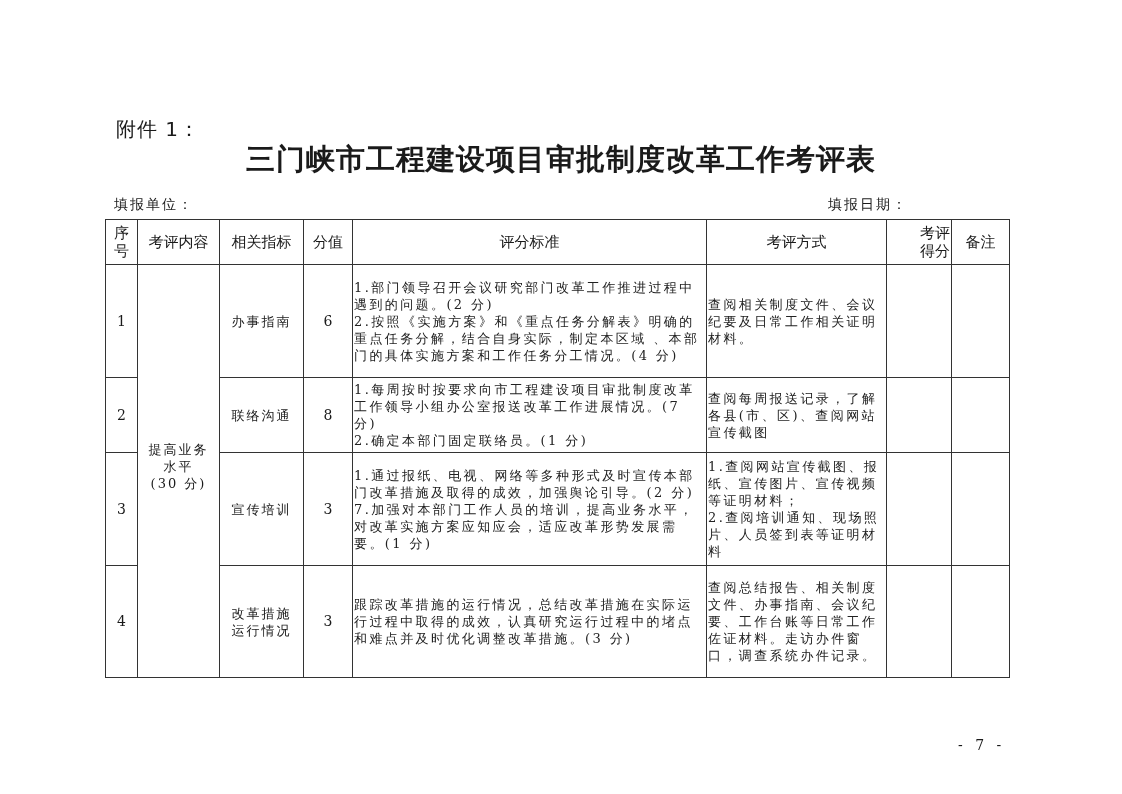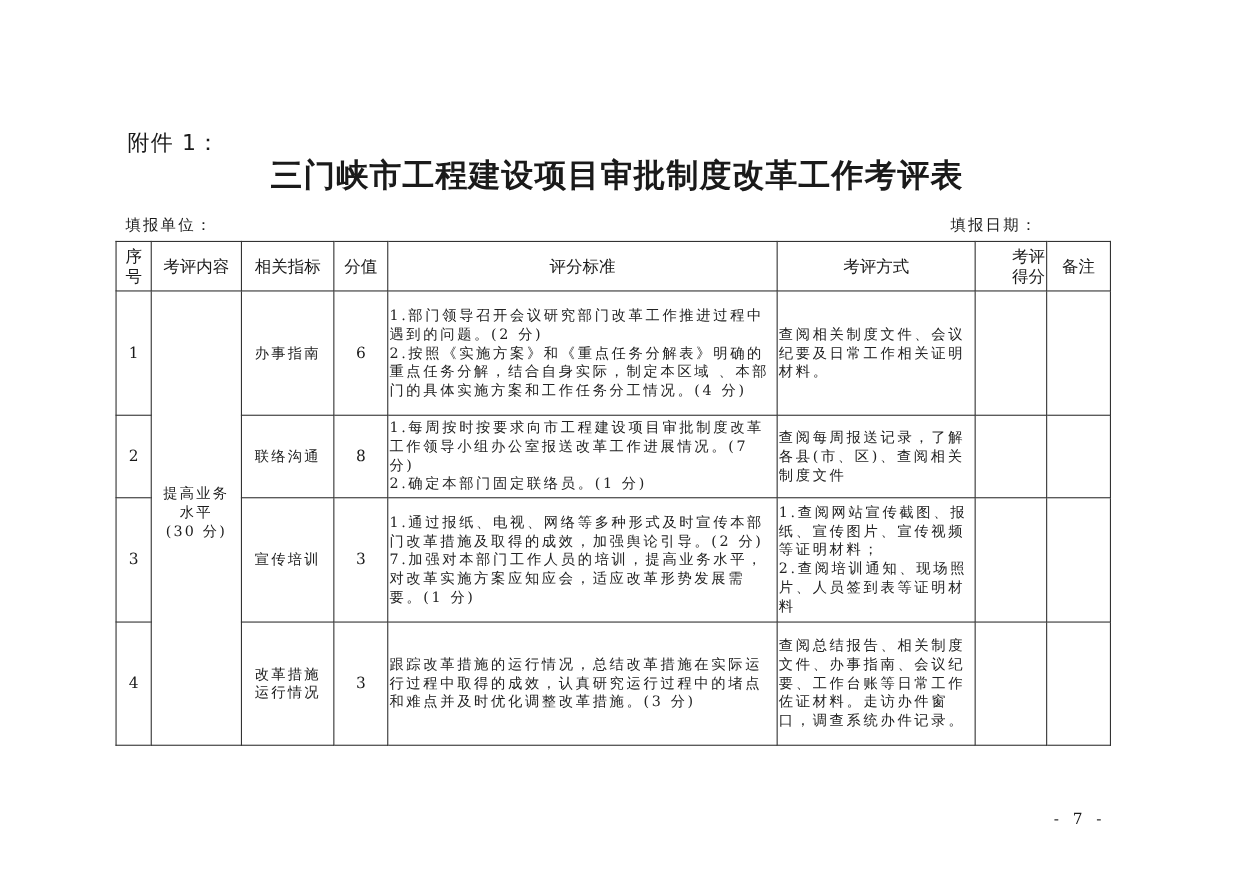--- a/index.html
+++ b/index.html
@@ -2,21 +2,21 @@
 <html><head>
 <meta charset="utf-8">
 <style>
   html, body { margin: 0; padding: 0; background: #ffffff; }
   body { width: 1122px; height: 794px; position: relative; overflow: hidden; color: #1a1a1a;
          font-family: "DejaVu Sans", sans-serif; }
   .attach { position: absolute; left: 116px; top: 116px; font-size: 20px; letter-spacing: 1px; }
   .title { position: absolute; left: 0; width: 1122px; top: 140px; text-align: center;
            font-family: "DejaVu Serif", serif; font-weight: bold; font-size: 29px; letter-spacing: 1px; box-sizing: border-box; }
   .fill-unit { position: absolute; left: 114px; top: 196px; font-size: 14px; letter-spacing: 2px; }
-  .fill-date { position: absolute; left: 828px; top: 196px; font-size: 14px; letter-spacing: 2px; margin-left: 36px; }
+  .fill-date { position: absolute; left: 828px; top: 196px; font-size: 14px; letter-spacing: 2px; }
   table { position: absolute; left: 105px; top: 219px; border-collapse: collapse; table-layout: fixed; }
   td, th { border: 1.5px solid #333; padding: 0; vertical-align: middle; text-align: center;
            font-weight: normal; }
   th { font-size: 15px; line-height: 18px; height: 44px; }
   td { font-family: "DejaVu Serif", serif; font-size: 13px; letter-spacing: 2px; line-height: 17px; }
   td.std, td.method { text-align: left; padding: 2px 1px; letter-spacing: 2.4px; color: #222; }
   .num { font-size: 14px; letter-spacing: 0; }
   .cat { vertical-align: middle; padding-bottom: 10px; }
   .page { position: absolute; left: 958px; top: 737px; font-size: 14px; letter-spacing: 4px; font-family: "DejaVu Serif", serif; }
   .line { display: block; }
@@ -73,21 +73,21 @@
 
   <tr style="height:75px">
     <td class="num">2</td>
     <td>联络沟通</td>
     <td class="num">8</td>
     <td class="std">
       <span class="line">1.每周按时按要求向市工程建设项目审批制度改革工作领导小组办公室报送改革工作进展情况。(7 分)</span>
       <span class="line">2.确定本部门固定联络员。(1 分)</span>
     </td>
     <td class="method">
-      <span class="line">查阅每周报送记录，了解各县(市、区)、查阅相关制度文件</span>
+      <span class="line">查阅每周报送记录，了解各县(市、区)、查阅网站宣传截图</span>
     </td>
     <td></td>
     <td></td>
   </tr>
 
   <tr style="height:113px">
     <td class="num">3</td>
     <td>宣传培训</td>
     <td class="num">3</td>
     <td class="std">

